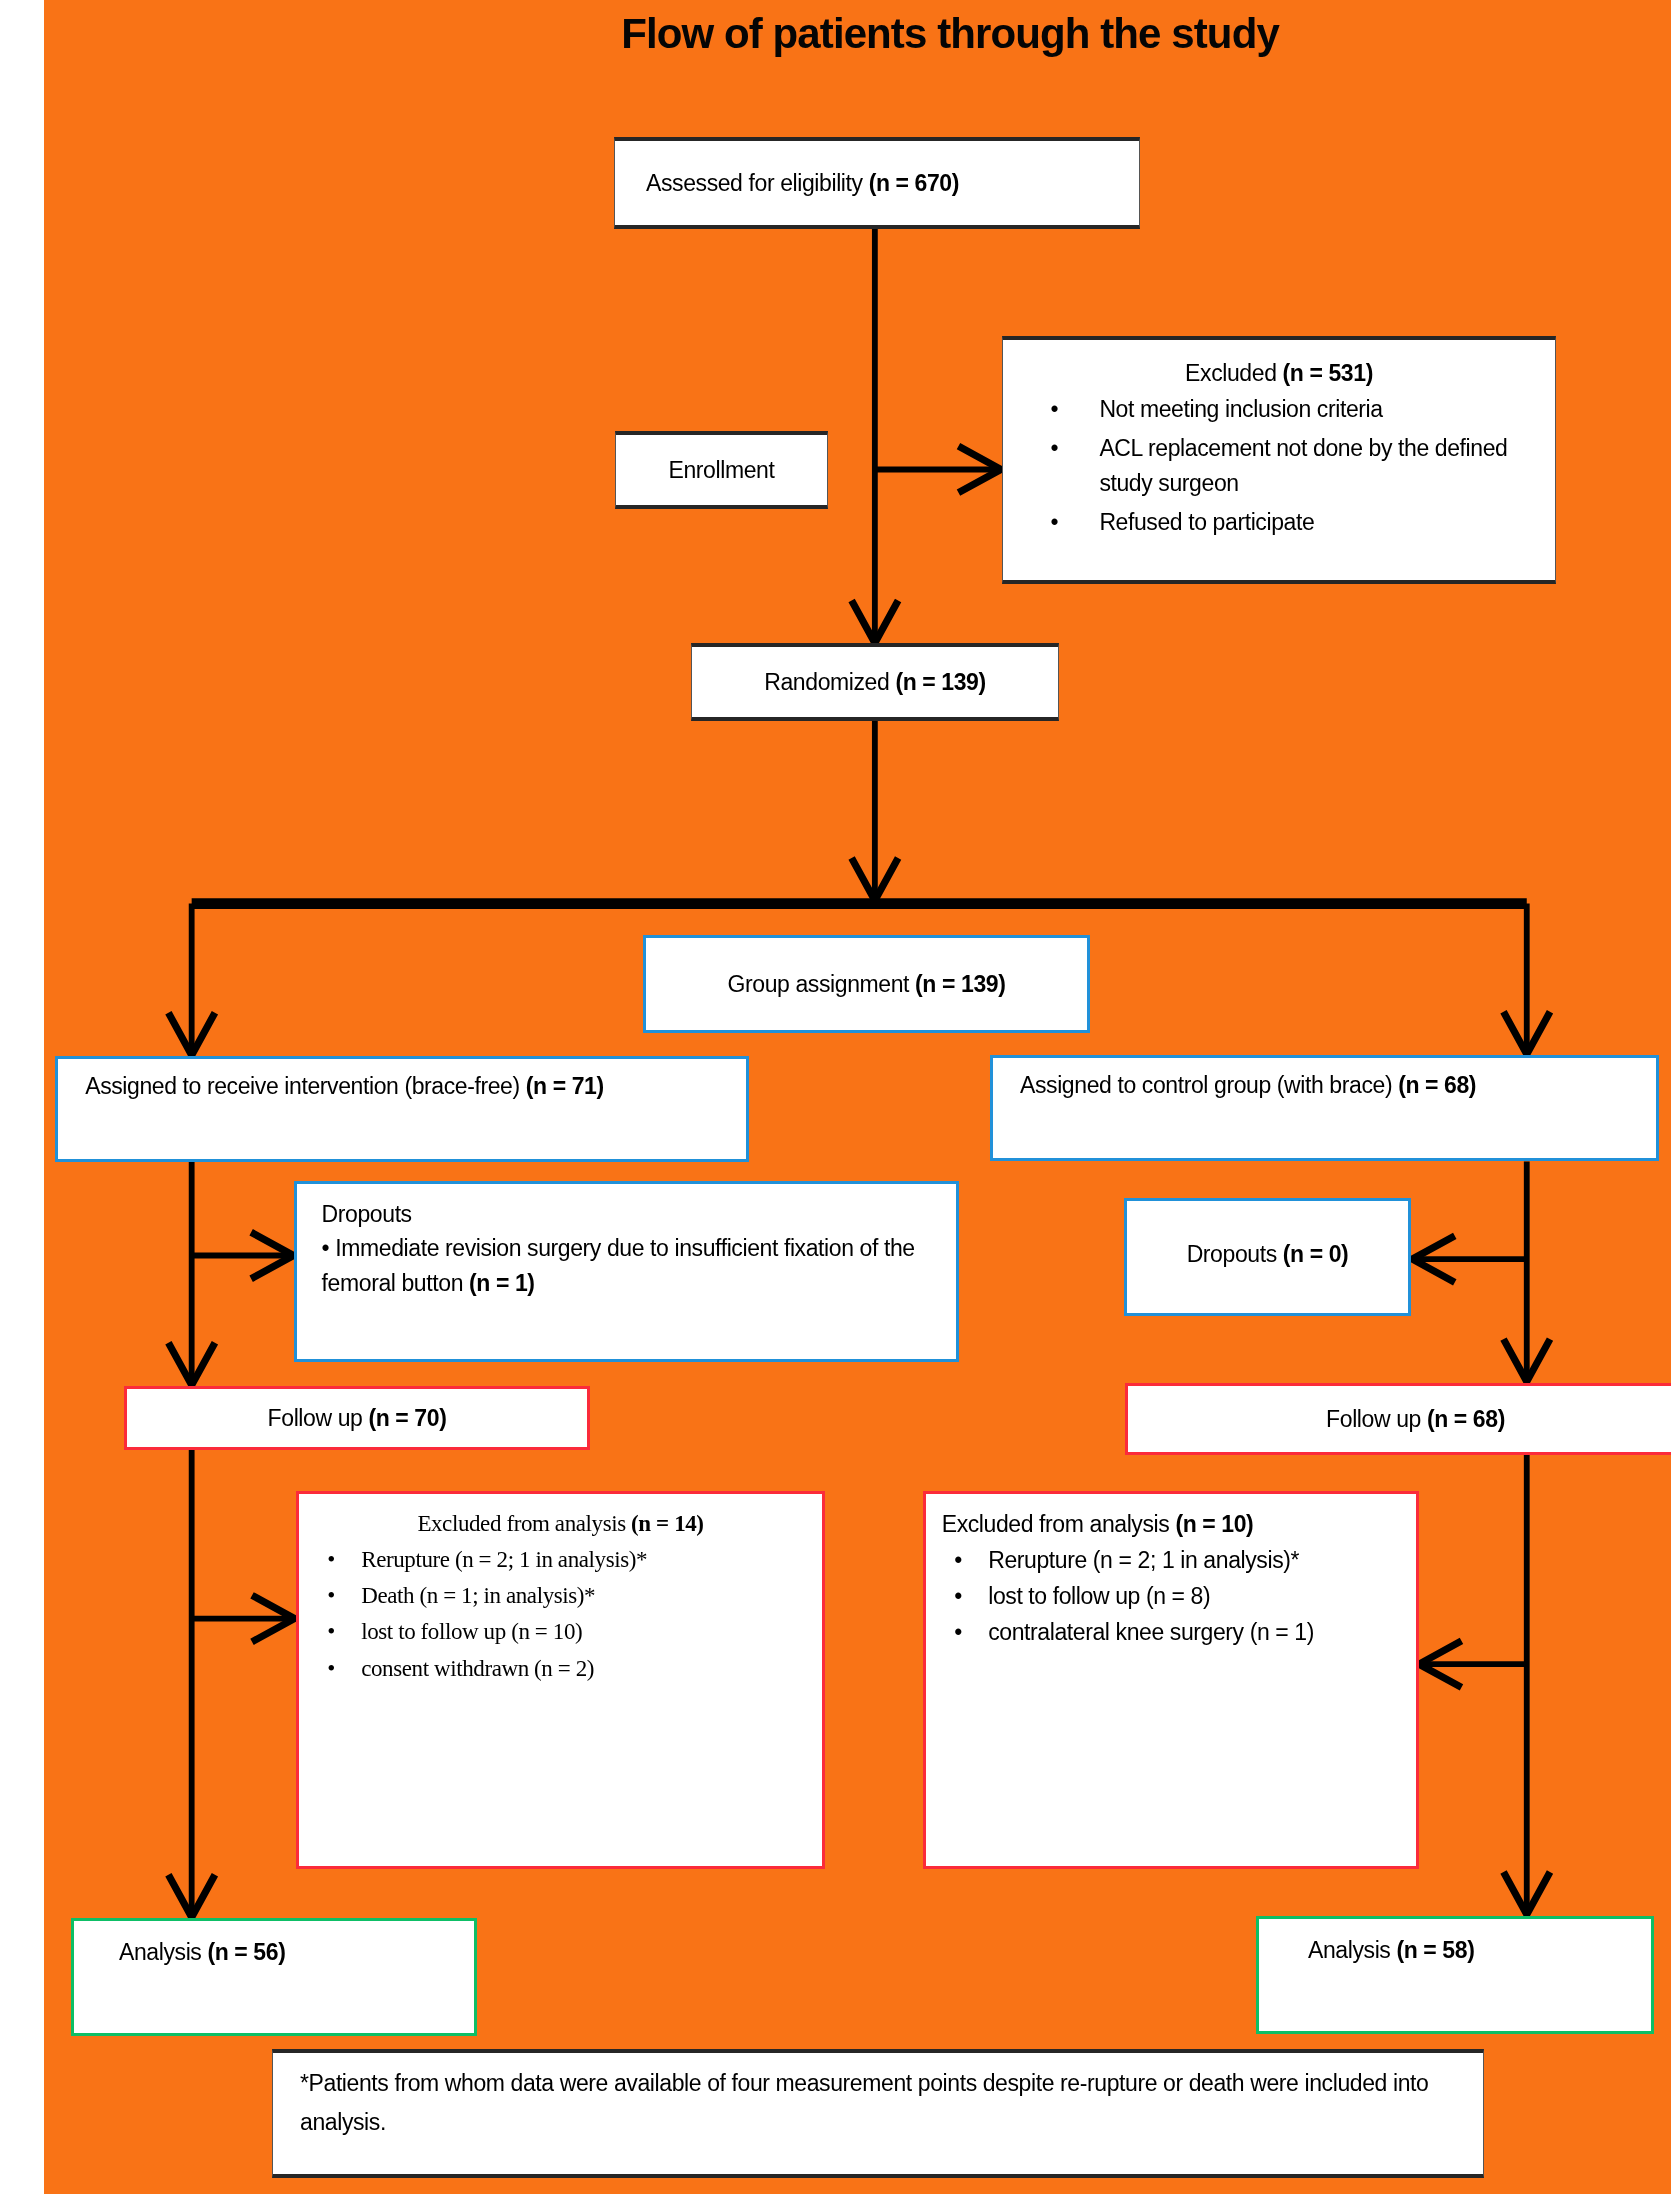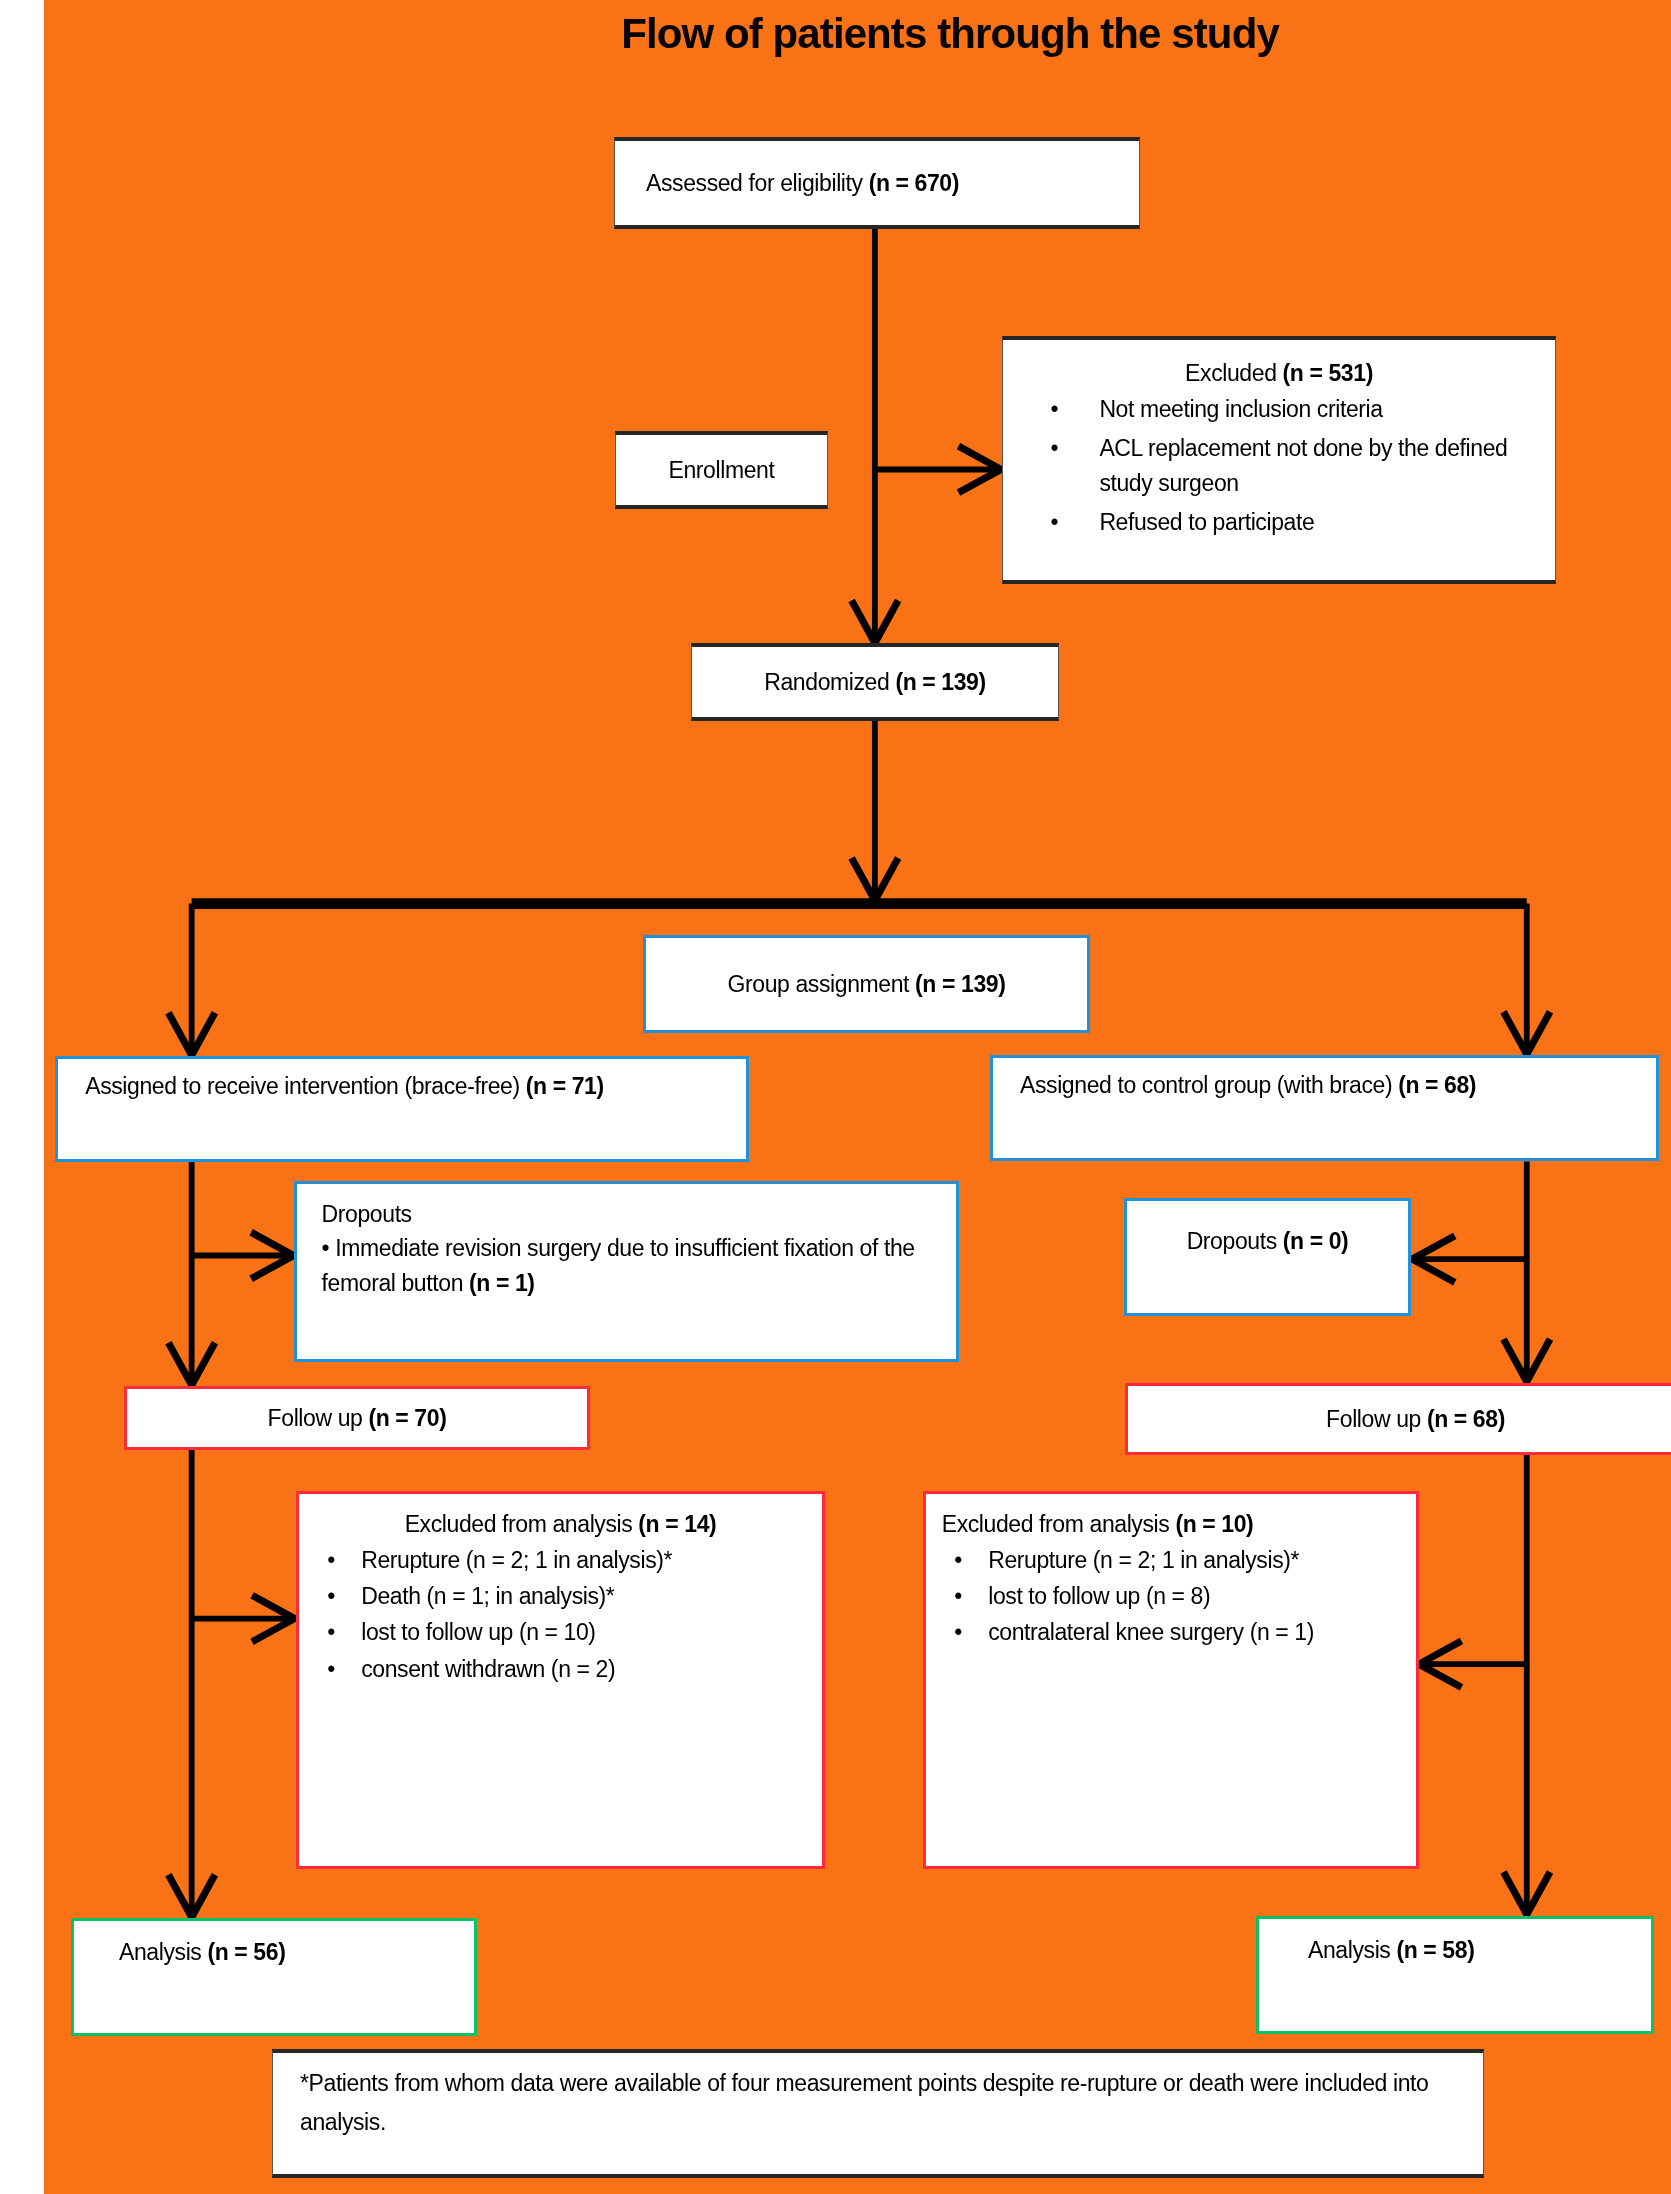--- a/index.html
+++ b/index.html
@@ -40,24 +40,24 @@
 
   
   #box-assessed   { left:570px; top:137px;  width:526px; height:92px; padding-left:31px; }
   #box-enrollment { left:571px; top:431px;  width:213px;  height:78px; }
   #box-excluded-enrollment { left:958px; top:336px; width:554px; height:248px; padding:16px 13.4px 0 13.4px; }
   #box-randomized { left:647px; top:643px; width:368px;  height:78px; }
   #box-group      { left:599px; top:935px; width:447px; height:98px; }
   #box-assigned-l { left:11.2px;   top:1056px; width:694px; height:106px; padding:9.8px 27px 0 27px; }
   #box-assigned-r { left:946px; top:1055px; width:669px; height:106px; padding:9.8px 27px 0 27px; }
   #box-dropouts-l { left:250px;  top:1181px; width:665px; height:181px; padding:12.5px 20px 0 24.6px; }
-  #box-dropouts-r { left:1080px; top:1198px; width:287px;  height:118px; padding-top:23px; text-align:center; }
+  #box-dropouts-r { left:1080px; top:1198px; width:287px;  height:118px; padding-top:36px; text-align:center; }
   #box-followup-l { left:80px;  top:1386px; width:466px; height:64px; }
   #box-followup-r { left:1081px; top:1383px; width:581px; height:72px; }
-  #box-excl-l     { left:252px;  top:1491px; width:529px; height:378px; padding:12.5px 11.2px 0 11.2px; }
+  #box-excl-l     { left:252px;  top:1491px; width:529px; height:378px; padding:12.5px 11.2px 0 11.2px;font-family:Liberation Serif, serif; }
   #box-excl-r     { left:879px; top:1491px; width:496px; height:378px; padding:12.5px 11.2px 0 11.2px; }
   #box-analysis-l { left:27px;   top:1918px; width:406px;  height:118px; padding:14.3px 0 0 45px; }
   #box-analysis-r { left:1212px; top:1916px; width:398px;  height:118px; padding:14.3px 0 0 49px; }
   #box-footnote   { left:228px;  top:2049px; width:1212px; height:129px; padding:10.7px 27px 0 27px; line-height:1.7; }
 
   .excl-title{ text-align:center; margin-bottom:1.8px; }
   .excl-title.left-align{ text-align:left; padding-left:4.5px; }
 
   ul.blist{ list-style:none; margin:0; padding:0; }
   ul.blist li{ position:relative; padding-left:51px; margin-bottom:1.8px; }

